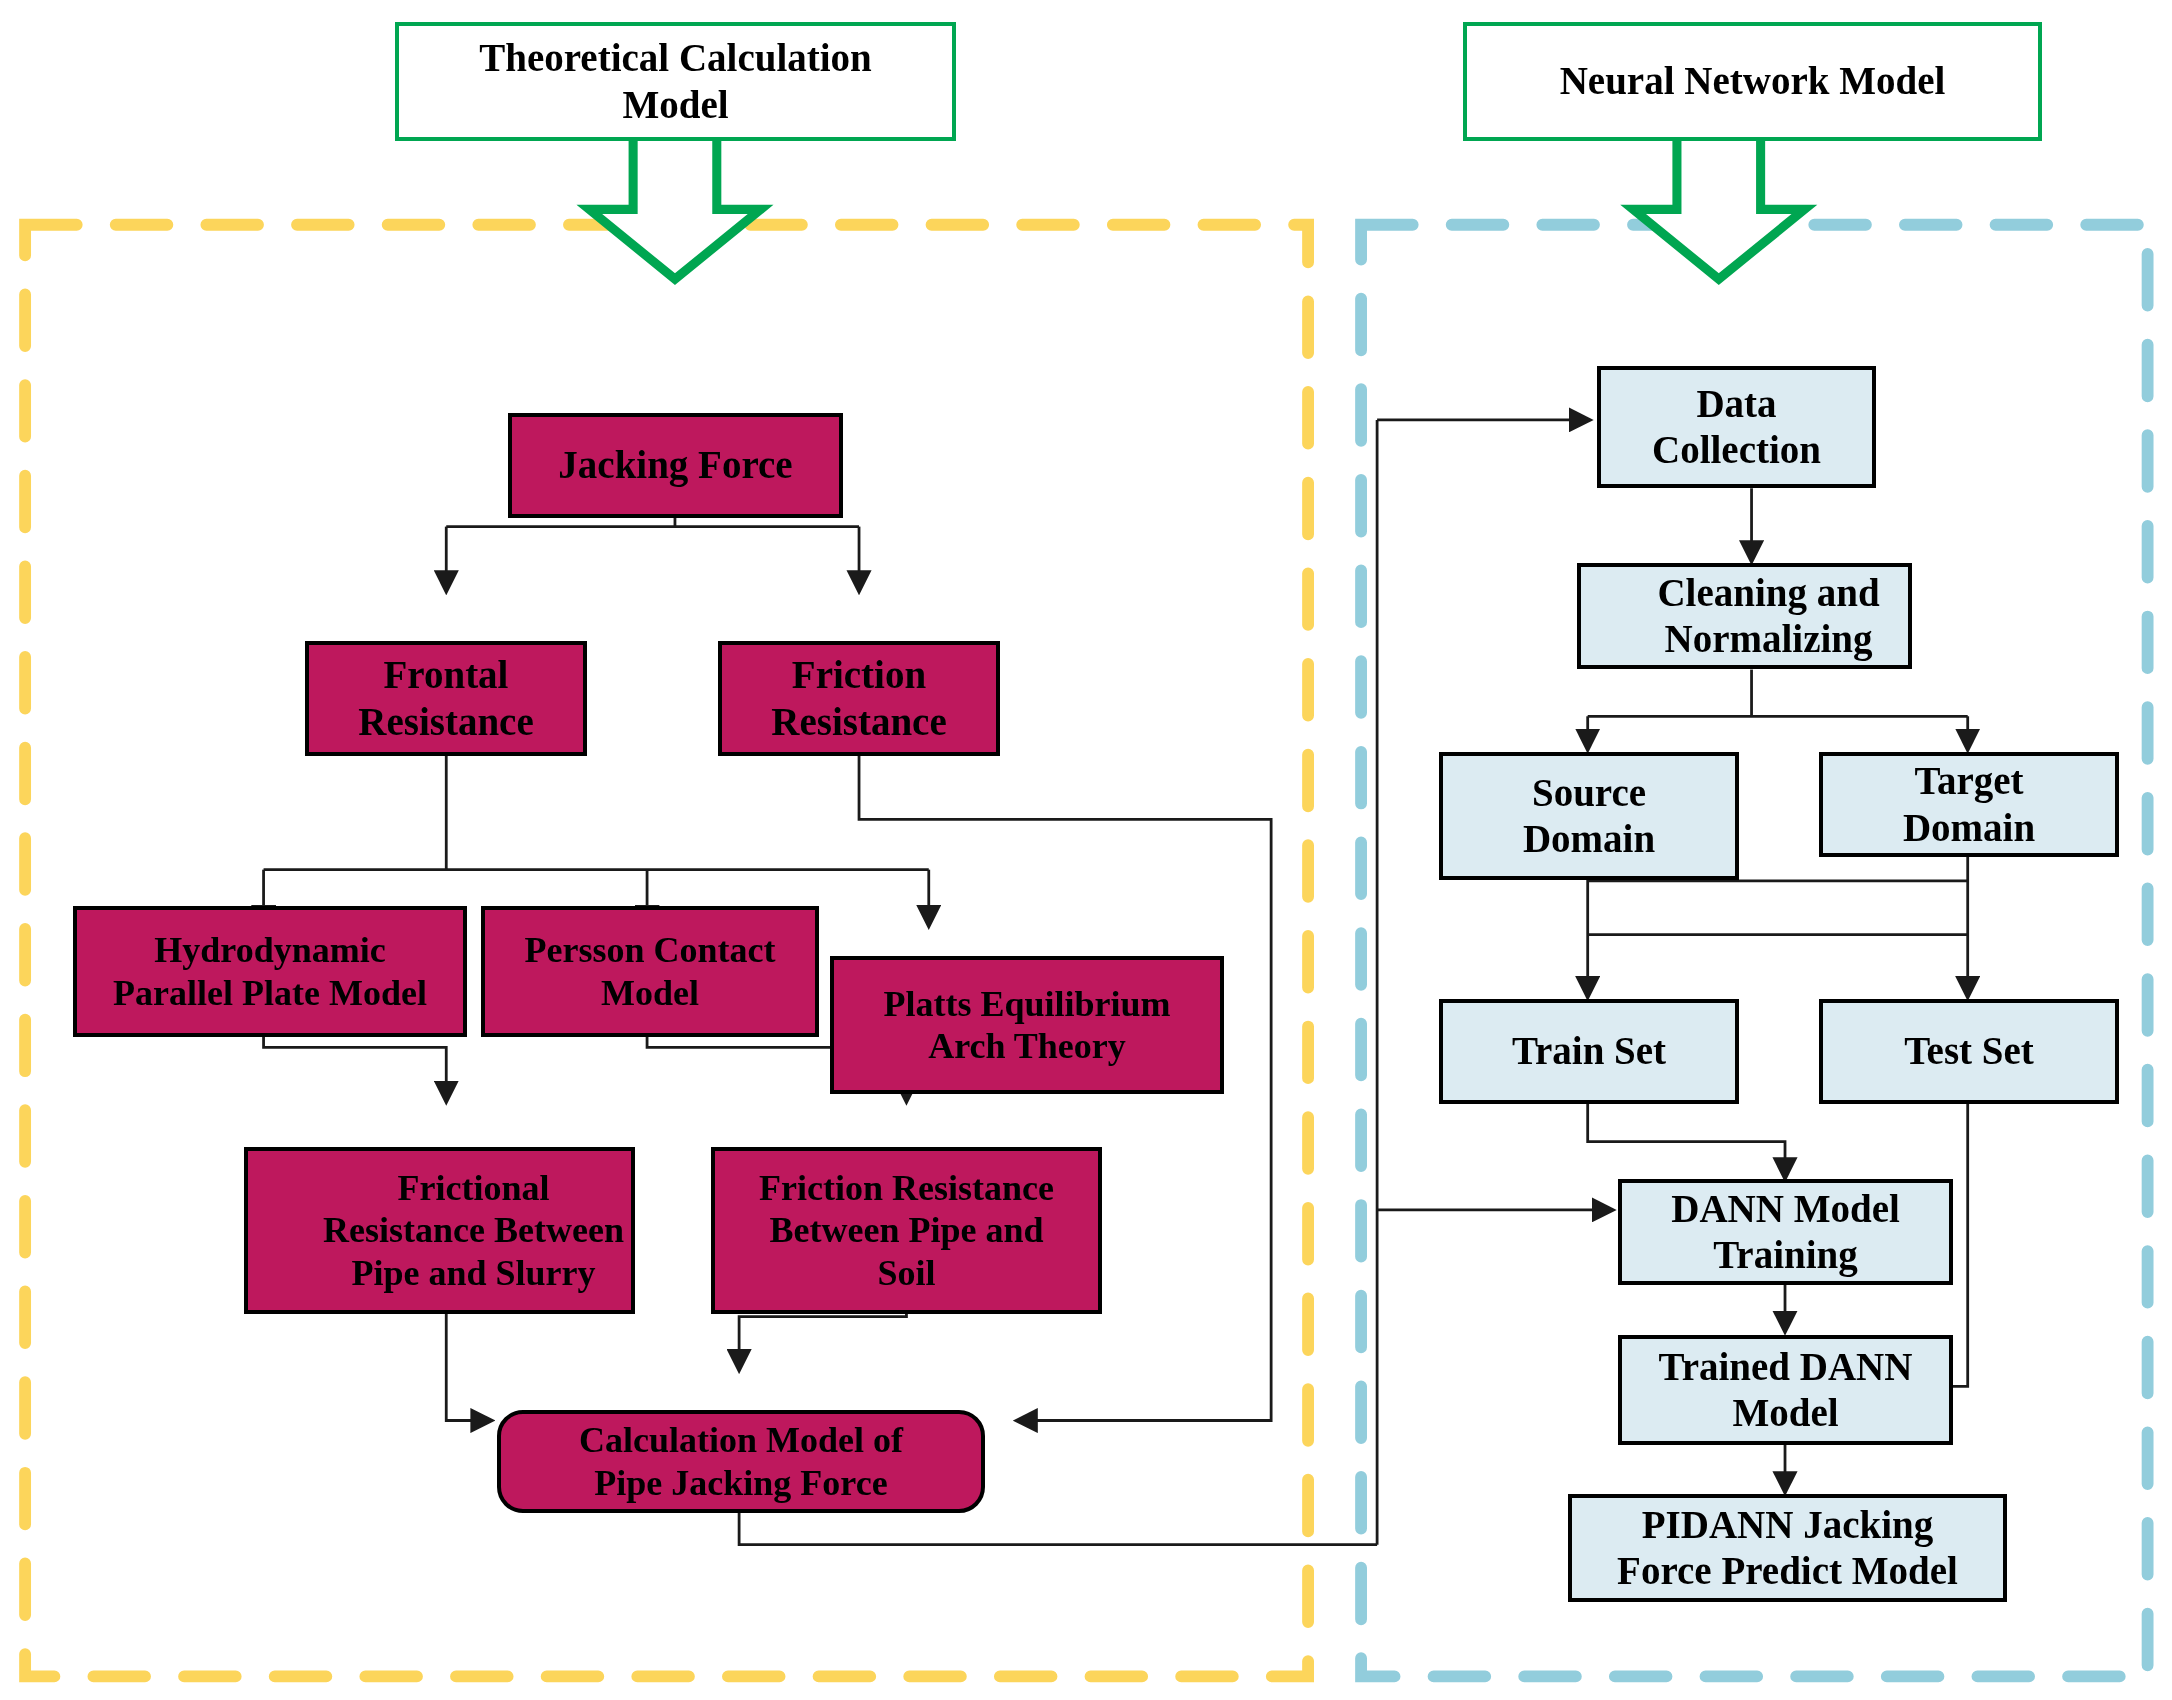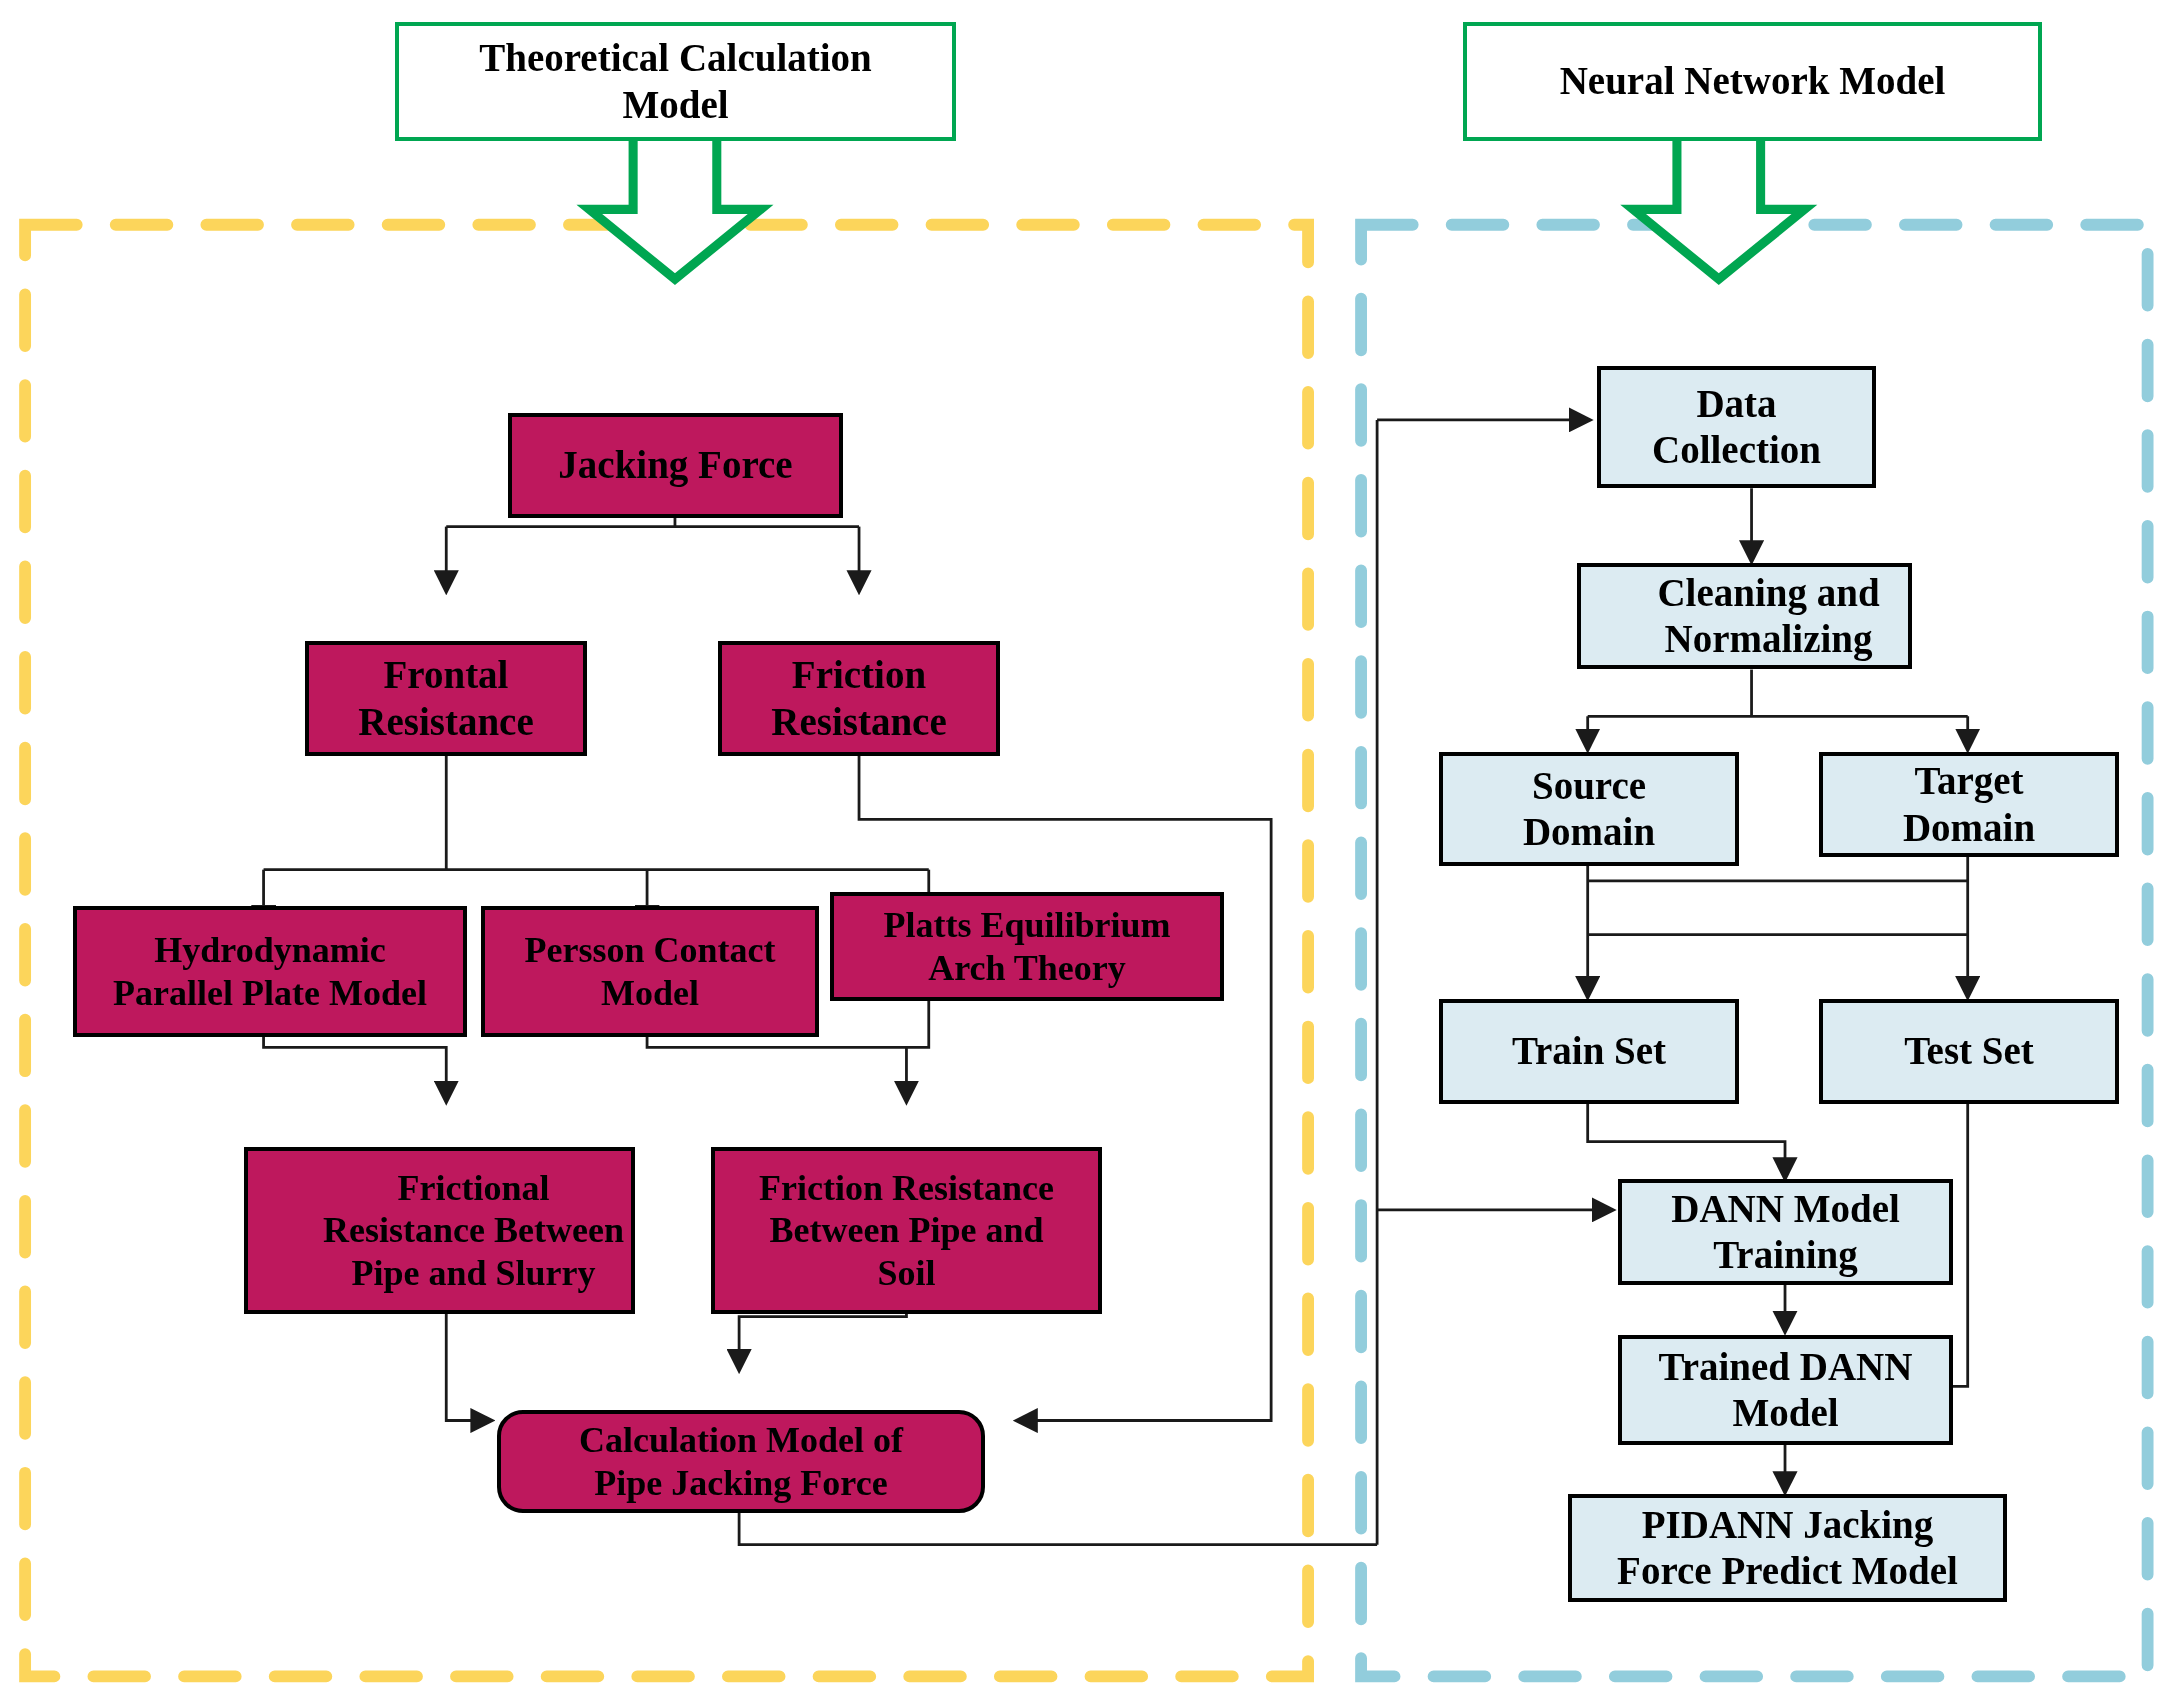--- a/index.html
+++ b/index.html
@@ -114,21 +114,21 @@
   <div class="node cream f52" style="left:73px;top:866px;width:394px;height:131px;">
     <span style="white-space:pre-line;">Hydrodynamic
 Parallel Plate Model</span>
   </div>
 
   <div class="node cream f52" style="left:481px;top:866px;width:338px;height:131px;">
     <span style="white-space:pre-line;">Persson Contact
 Model</span>
   </div>
 
-  <div class="node cream f52" style="left:830px;top:852px;width:394px;height:109px;">
+  <div class="node cream f52" style="left:830px;top:916px;width:394px;height:138px;">
     <span style="white-space:pre-line;">Platts Equilibrium
 Arch Theory</span>
   </div>
 
   <div class="node cream f52" style="left:244px;top:1107px;width:391px;height:167px;justify-content:flex-end;">
     <span style="white-space:pre-line;">Frictional
 Resistance Between
 Pipe and Slurry</span>
   </div>
 
@@ -146,21 +146,21 @@
   <div class="node blue f56" style="left:1597px;top:366px;width:279px;height:122px;">
     <span style="white-space:pre-line;">Data
 Collection</span>
   </div>
 
   <div class="node blue f56" style="left:1577px;top:563px;width:335px;height:106px;padding-left:48px;">
     <span style="white-space:pre-line;">Cleaning and
 Normalizing</span>
   </div>
 
-  <div class="node blue f56" style="left:1439px;top:752px;width:300px;height:114px;">
+  <div class="node blue f56" style="left:1439px;top:752px;width:300px;height:128px;">
     <span style="white-space:pre-line;">Source
 Domain</span>
   </div>
 
   <div class="node blue f56" style="left:1819px;top:752px;width:300px;height:105px;">
     <span style="white-space:pre-line;">Target
 Domain</span>
   </div>
 
   <div class="node blue f56" style="left:1439px;top:999px;width:300px;height:105px;">

